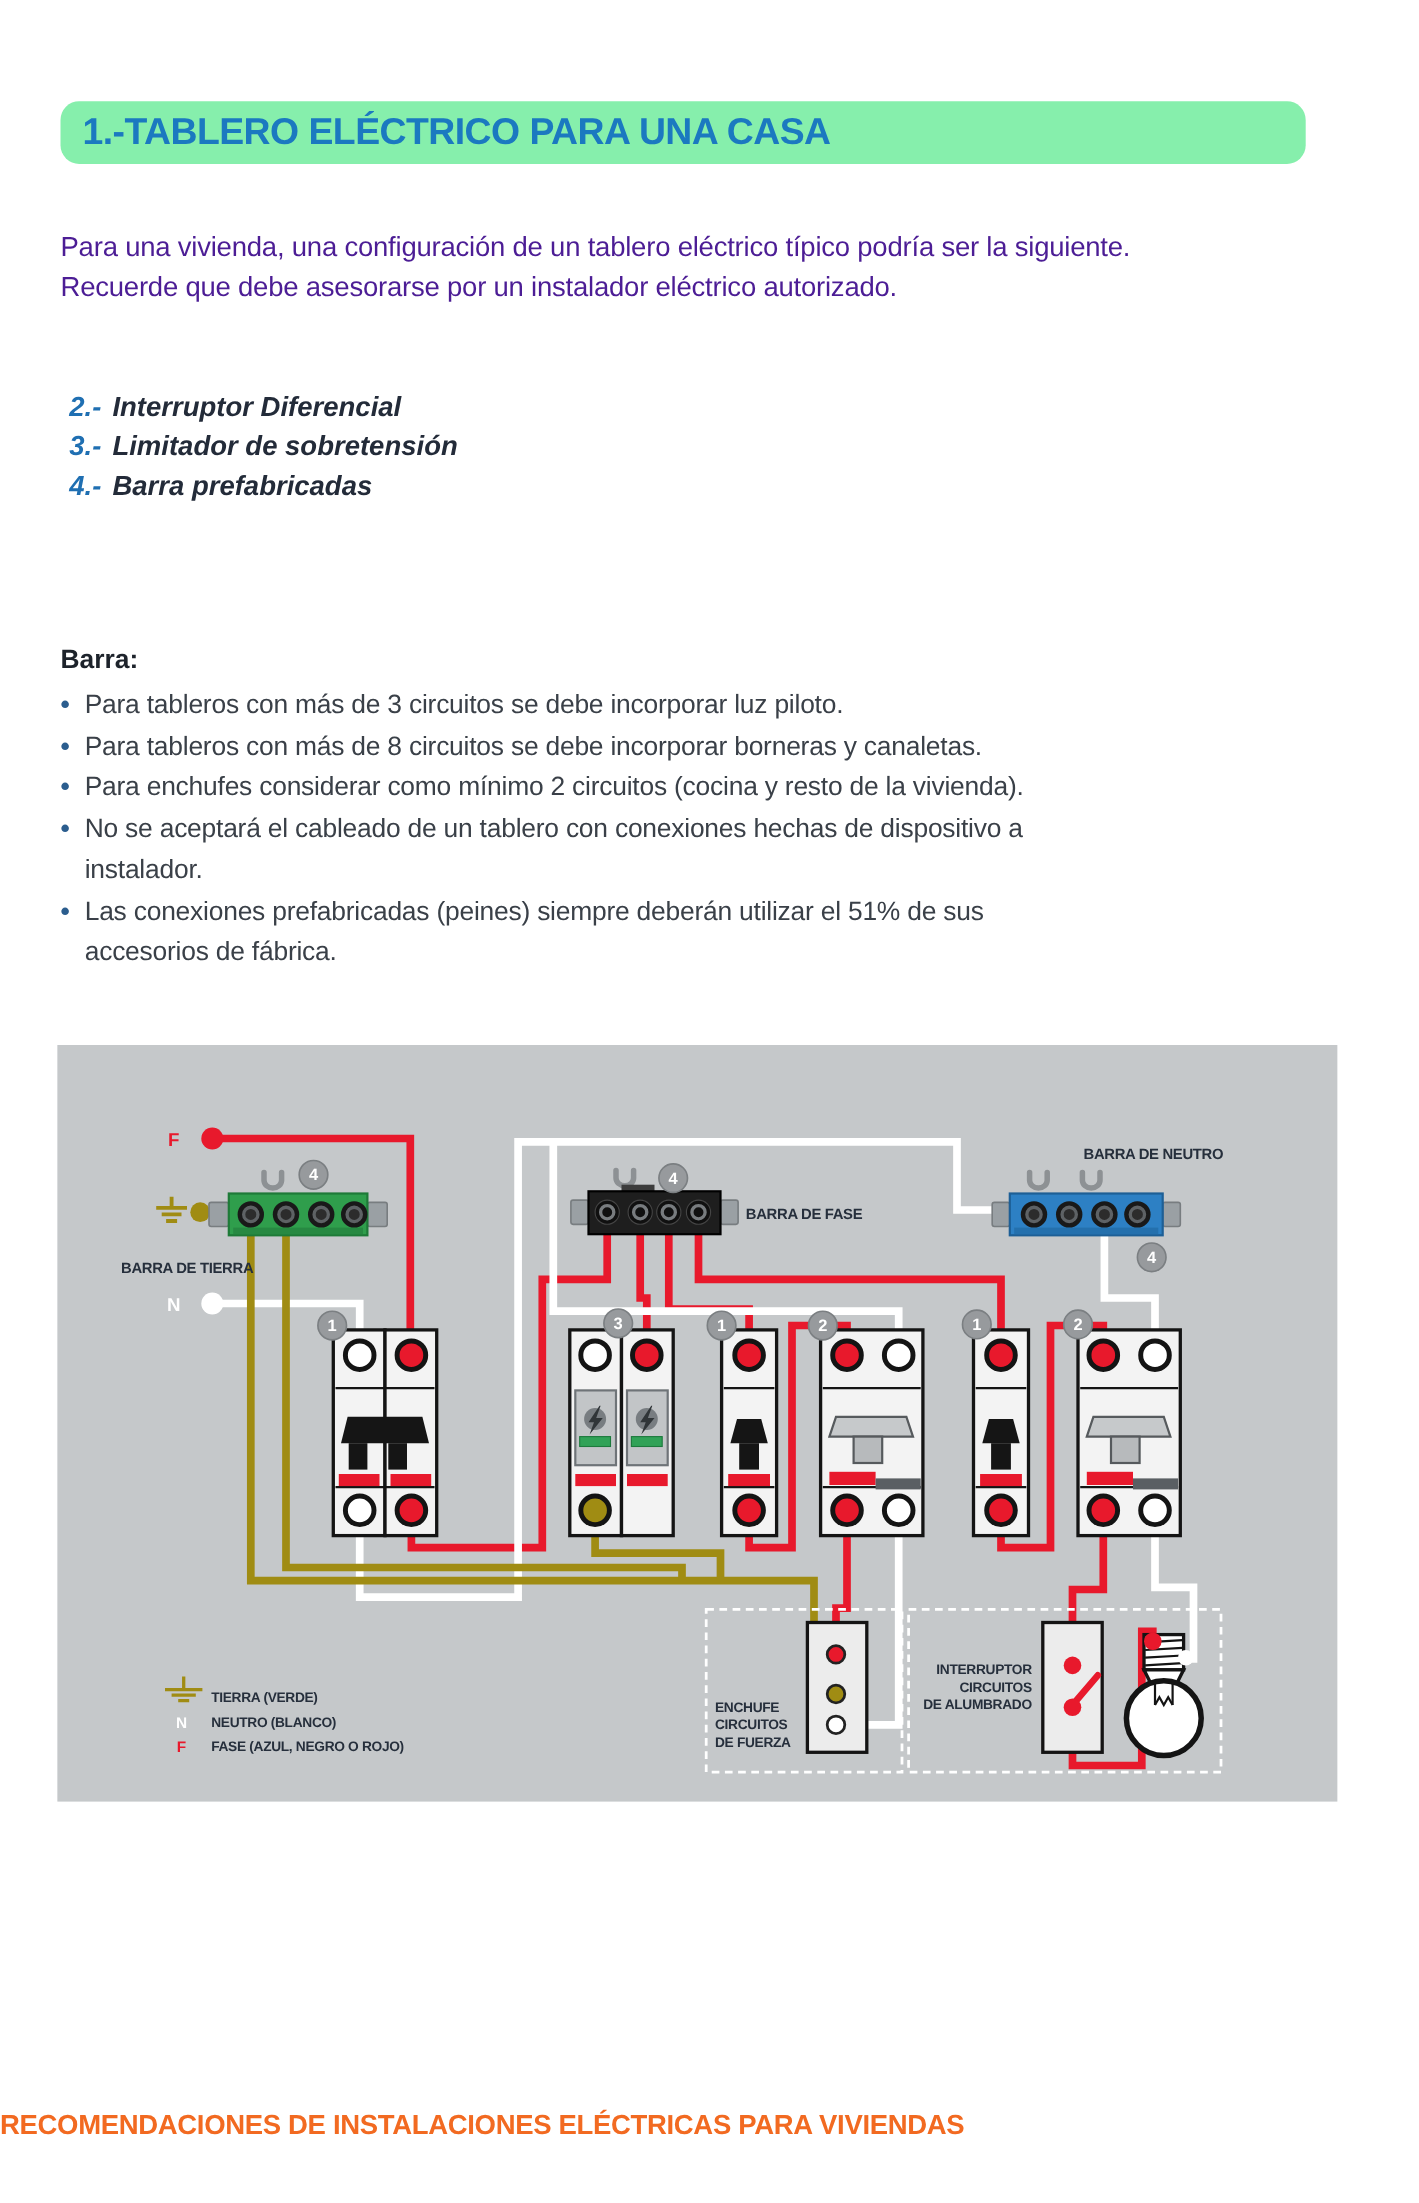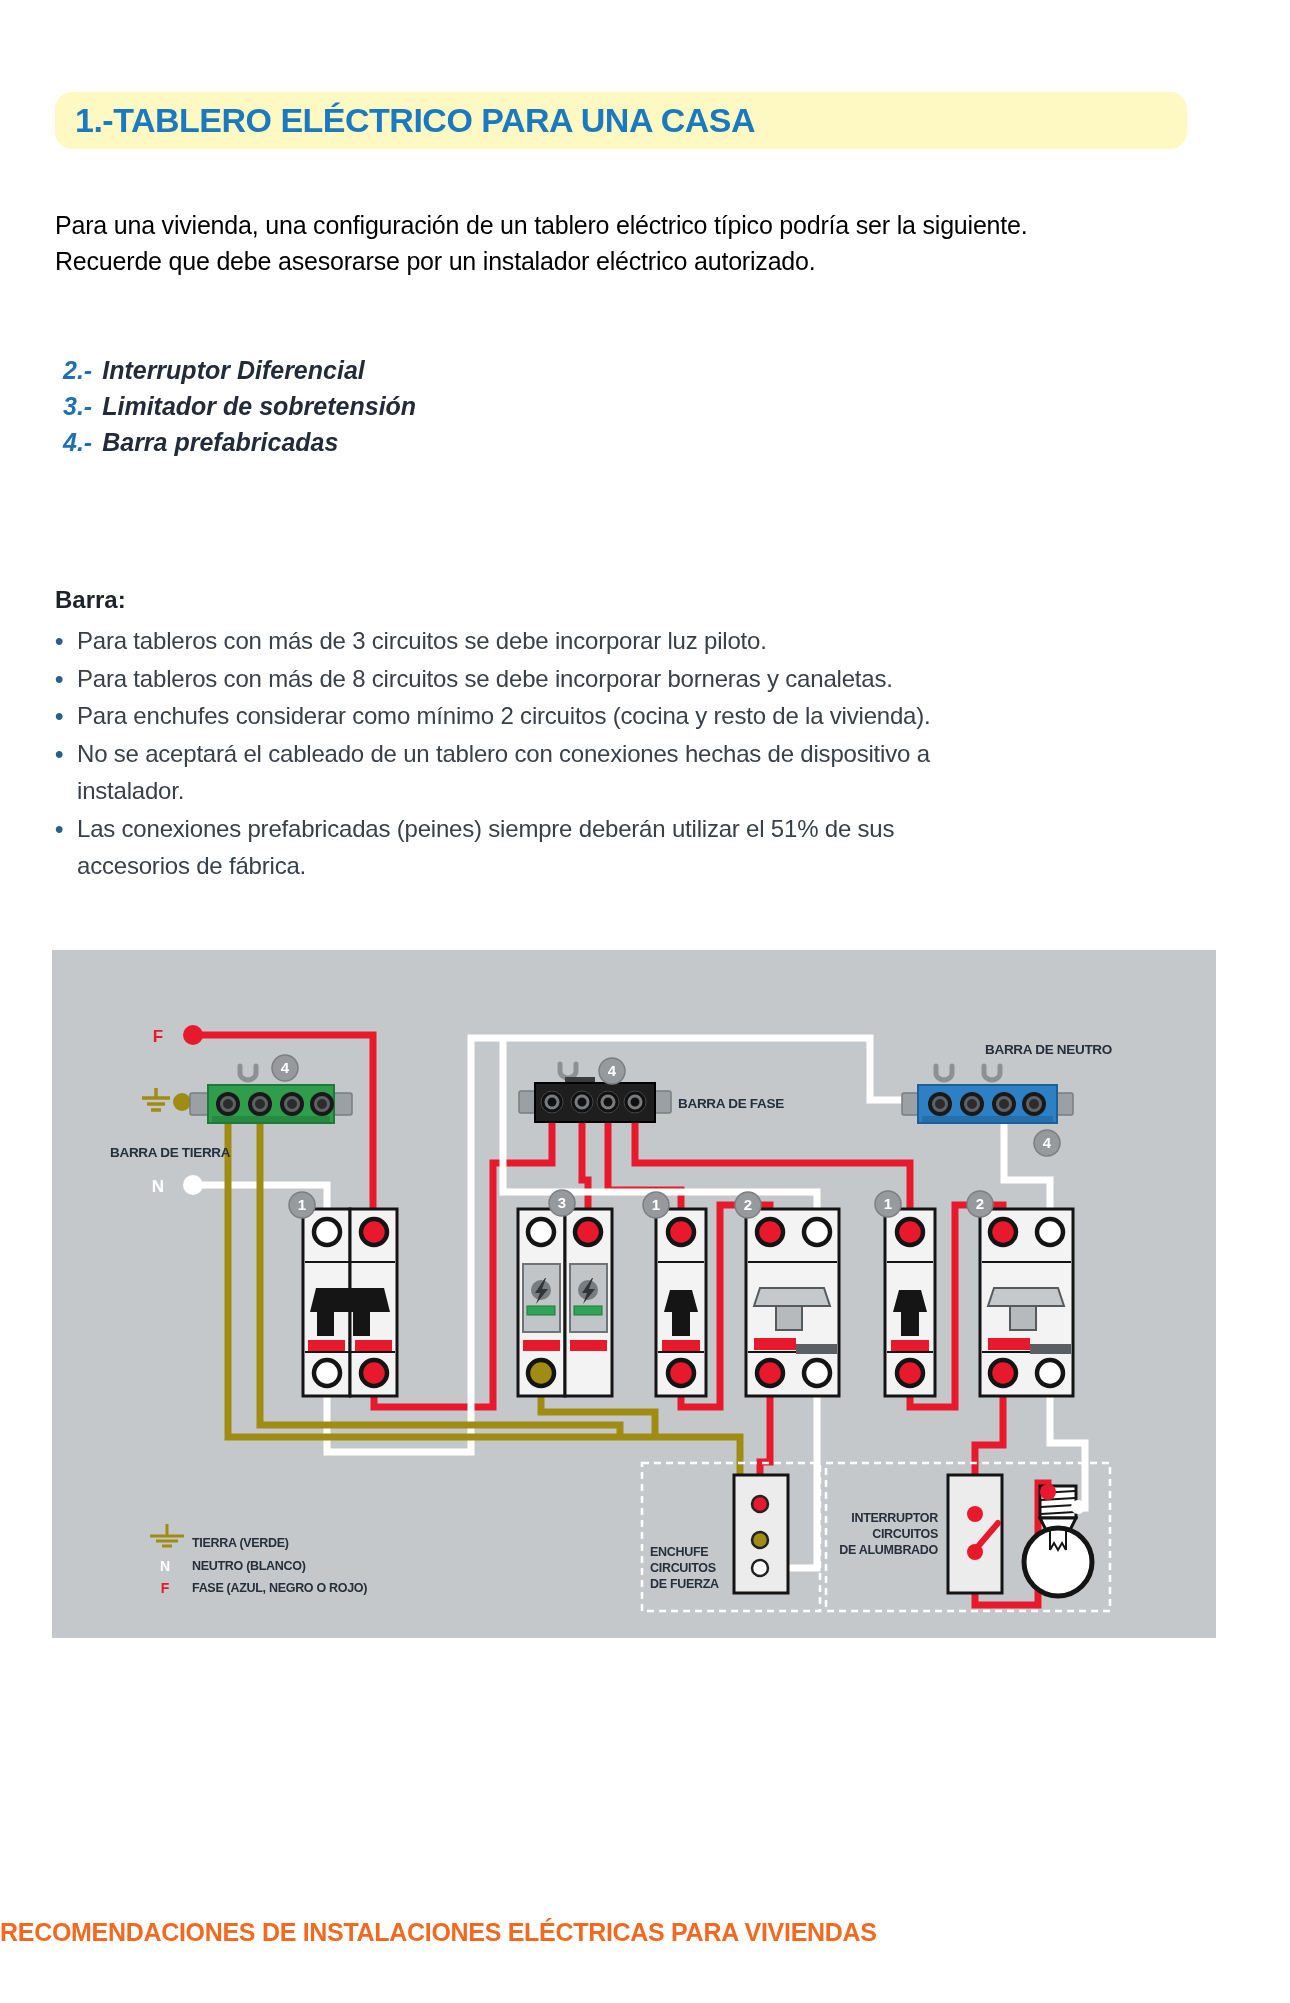--- a/index.html
+++ b/index.html
@@ -1,21 +1,21 @@
 <!DOCTYPE html>
 <html><head>
 <meta charset="utf-8">
 <style>
   html,body{margin:0;padding:0;background:#ffffff;}
   .page{position:relative;width:1290px;height:2003px;background:#ffffff;overflow:hidden;
         font-family:"Liberation Sans", sans-serif;}
-  .header{position:absolute;top:92px;left:55px;width:1132px;height:57px;background:#fef9c3;
+  .header{position:absolute;top:92px;left:55px;width:1132px;height:57px;background:#86efac;
           border-radius:17px;display:flex;align-items:center;padding-left:20px;box-sizing:border-box;}
   .header span{font-size:34px;font-weight:bold;color:#1b79c0;letter-spacing:-0.5px;}
-  .intro{position:absolute;top:207px;left:55px;color:#000000;font-size:25px;line-height:36px;letter-spacing:-0.2px;}
+  .intro{position:absolute;top:207px;left:55px;color:#4c1d95;font-size:25px;line-height:36px;letter-spacing:-0.2px;}
   .intro .ln{display:block;}
   .complist{position:absolute;top:352px;left:63px;margin:0;padding:0;list-style:none;
             font-size:25px;font-weight:bold;font-style:italic;line-height:36px;}
   .complist .num{color:#1f6fb2;margin-right:10px;}
   .complist .lbl{color:#232b39;}
   .nota{position:absolute;top:586px;left:55px;width:1180px;}
   .nota-title{font-size:24px;font-weight:bold;color:#1d232b;margin-bottom:8px;}
   .bullets{margin:0;padding:0;list-style:none;font-size:24px;color:#3a4048;line-height:37.5px;letter-spacing:-0.2px;}
   .bullets li{display:flex;}
   .bullets .dot{width:22px;color:#2b5d8e;font-weight:bold;}

